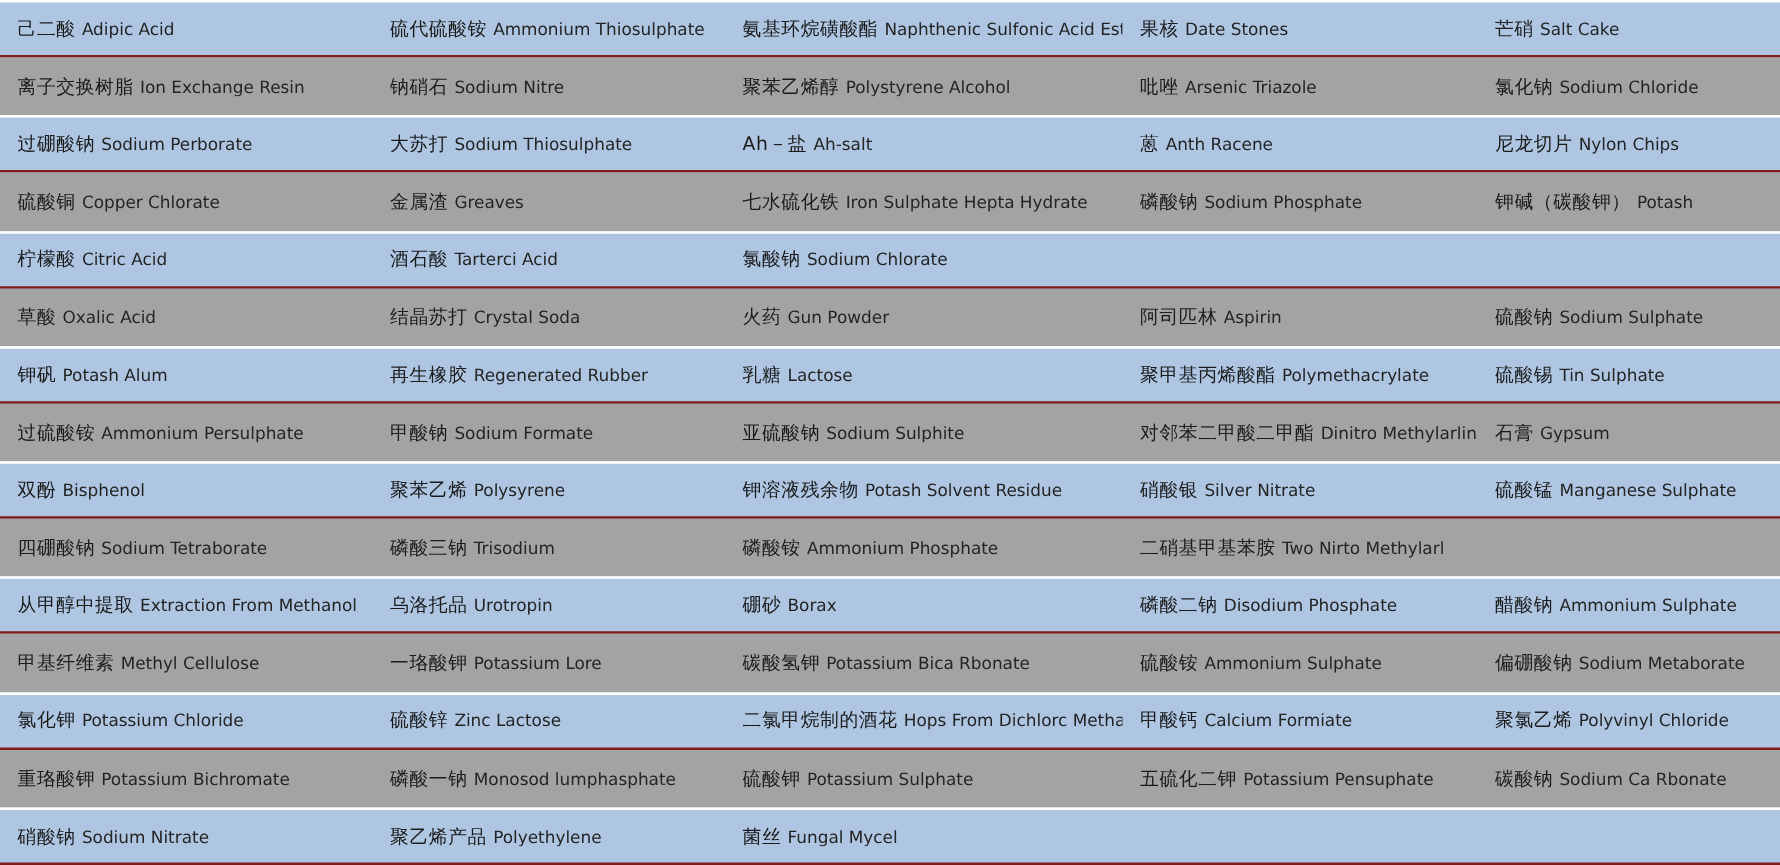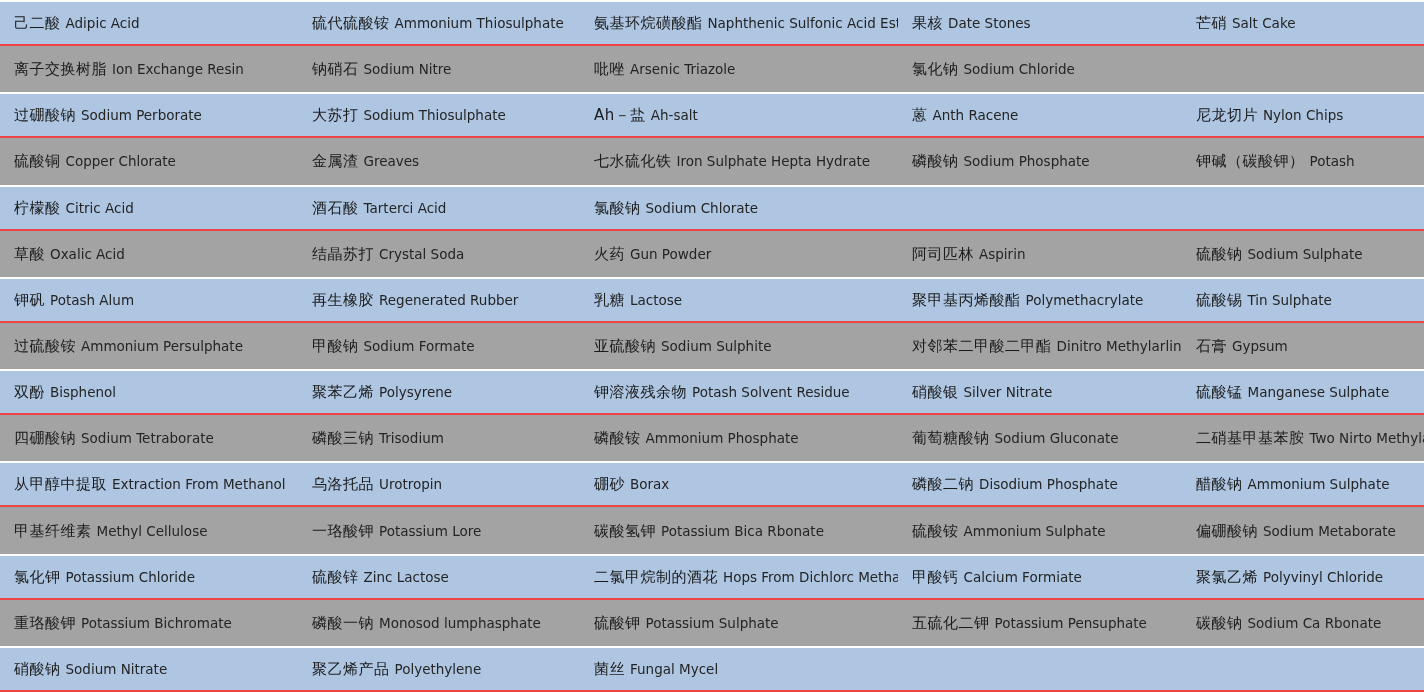--- a/index.html
+++ b/index.html
@@ -24,21 +24,21 @@
   .row {
     display: grid;
     grid-template-columns: 298px 282px 318px 284px 1fr;
     align-items: center;
     box-sizing: border-box;
     background: #a3a3a3;
   }
   .row.blue {
     background: #aec6e2;
     border-top: 2px solid #ffffff;
-    border-bottom: 2px solid #ef4444;
+    border-bottom: 2px solid #7f1d1d;
   }
   .cell {
     box-sizing: border-box;
     padding-left: 14px;
     white-space: nowrap;
     overflow: hidden;
     line-height: 1;
   }
   .cn {
     font-size: 15px;
@@ -59,20 +59,21 @@
       <div class="row blue">
         <div class="cell"><span class="cn">己二酸</span><span class="en">Adipic Acid</span></div>
         <div class="cell"><span class="cn">硫代硫酸铵</span><span class="en">Ammonium Thiosulphate</span></div>
         <div class="cell"><span class="cn">氨基环烷磺酸酯</span><span class="en">Naphthenic Sulfonic Acid Ester</span></div>
         <div class="cell"><span class="cn">果核</span><span class="en">Date Stones</span></div>
         <div class="cell"><span class="cn">芒硝</span><span class="en">Salt Cake</span></div>
       </div>
       <div class="row">
         <div class="cell"><span class="cn">离子交换树脂</span><span class="en">Ion Exchange Resin</span></div>
         <div class="cell"><span class="cn">钠硝石</span><span class="en">Sodium Nitre</span></div>
+        <div class="cell"><span class="cn">聚苯乙烯醇</span><span class="en">Polystyrene Alcohol</span></div>
         <div class="cell"><span class="cn">吡唑</span><span class="en">Arsenic Triazole</span></div>
         <div class="cell"><span class="cn">氯化钠</span><span class="en">Sodium Chloride</span></div>
       </div>
       <div class="row blue">
         <div class="cell"><span class="cn">过硼酸钠</span><span class="en">Sodium Perborate</span></div>
         <div class="cell"><span class="cn">大苏打</span><span class="en">Sodium Thiosulphate</span></div>
         <div class="cell"><span class="cn">Ah－盐</span><span class="en">Ah-salt</span></div>
         <div class="cell"><span class="cn">蒽</span><span class="en">Anth Racene</span></div>
         <div class="cell"><span class="cn">尼龙切片</span><span class="en">Nylon Chips</span></div>
       </div>
@@ -113,21 +114,20 @@
         <div class="cell"><span class="cn">双酚</span><span class="en">Bisphenol</span></div>
         <div class="cell"><span class="cn">聚苯乙烯</span><span class="en">Polysyrene</span></div>
         <div class="cell"><span class="cn">钾溶液残余物</span><span class="en">Potash Solvent Residue</span></div>
         <div class="cell"><span class="cn">硝酸银</span><span class="en">Silver Nitrate</span></div>
         <div class="cell"><span class="cn">硫酸锰</span><span class="en">Manganese Sulphate</span></div>
       </div>
       <div class="row">
         <div class="cell"><span class="cn">四硼酸钠</span><span class="en">Sodium Tetraborate</span></div>
         <div class="cell"><span class="cn">磷酸三钠</span><span class="en">Trisodium</span></div>
         <div class="cell"><span class="cn">磷酸铵</span><span class="en">Ammonium Phosphate</span></div>
-        <div class="cell"><span class="cn">葡萄糖酸钠</span><span class="en">Sodium Gluconate</span></div>
         <div class="cell"><span class="cn">二硝基甲基苯胺</span><span class="en">Two Nirto Methylarl</span></div>
       </div>
       <div class="row blue">
         <div class="cell"><span class="cn">从甲醇中提取</span><span class="en">Extraction From Methanol</span></div>
         <div class="cell"><span class="cn">乌洛托品</span><span class="en">Urotropin</span></div>
         <div class="cell"><span class="cn">硼砂</span><span class="en">Borax</span></div>
         <div class="cell"><span class="cn">磷酸二钠</span><span class="en">Disodium Phosphate</span></div>
         <div class="cell"><span class="cn">醋酸钠</span><span class="en">Ammonium Sulphate</span></div>
       </div>
       <div class="row">

